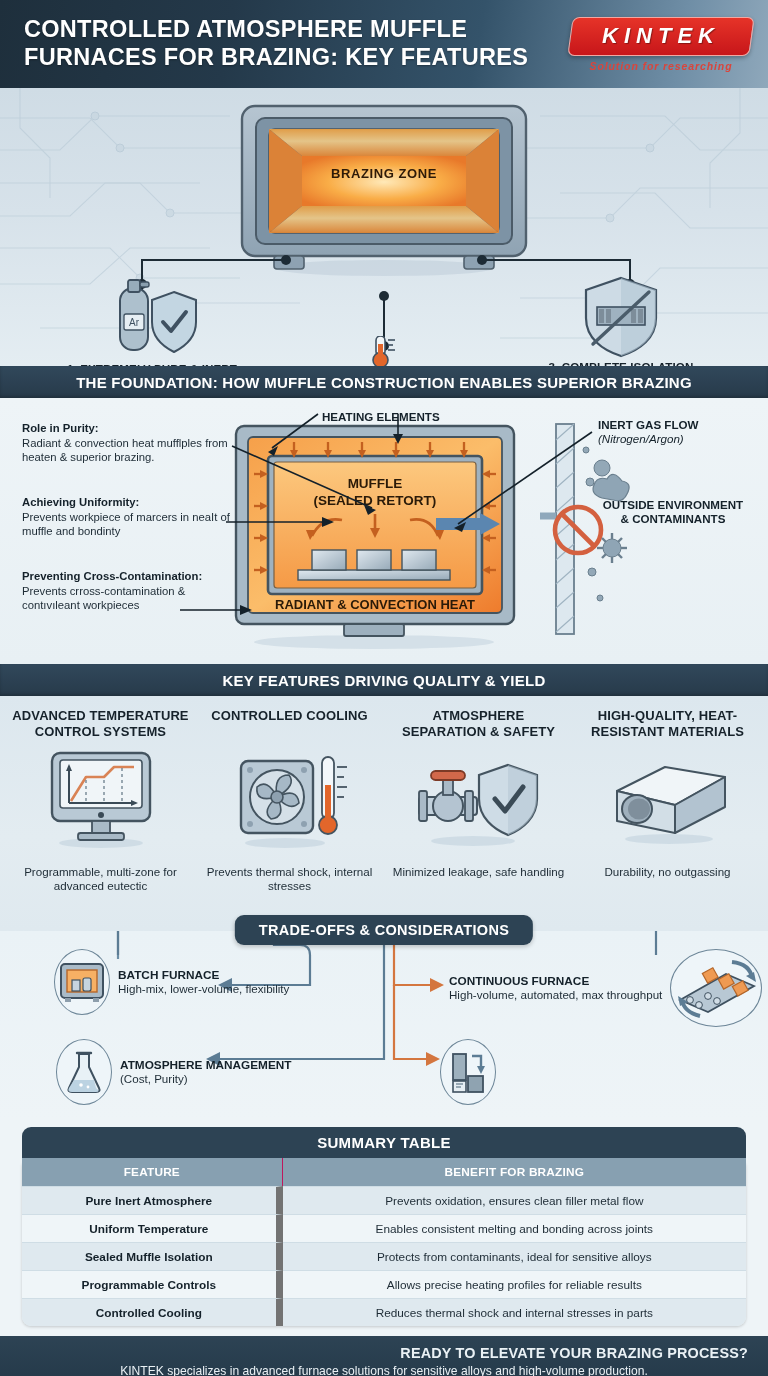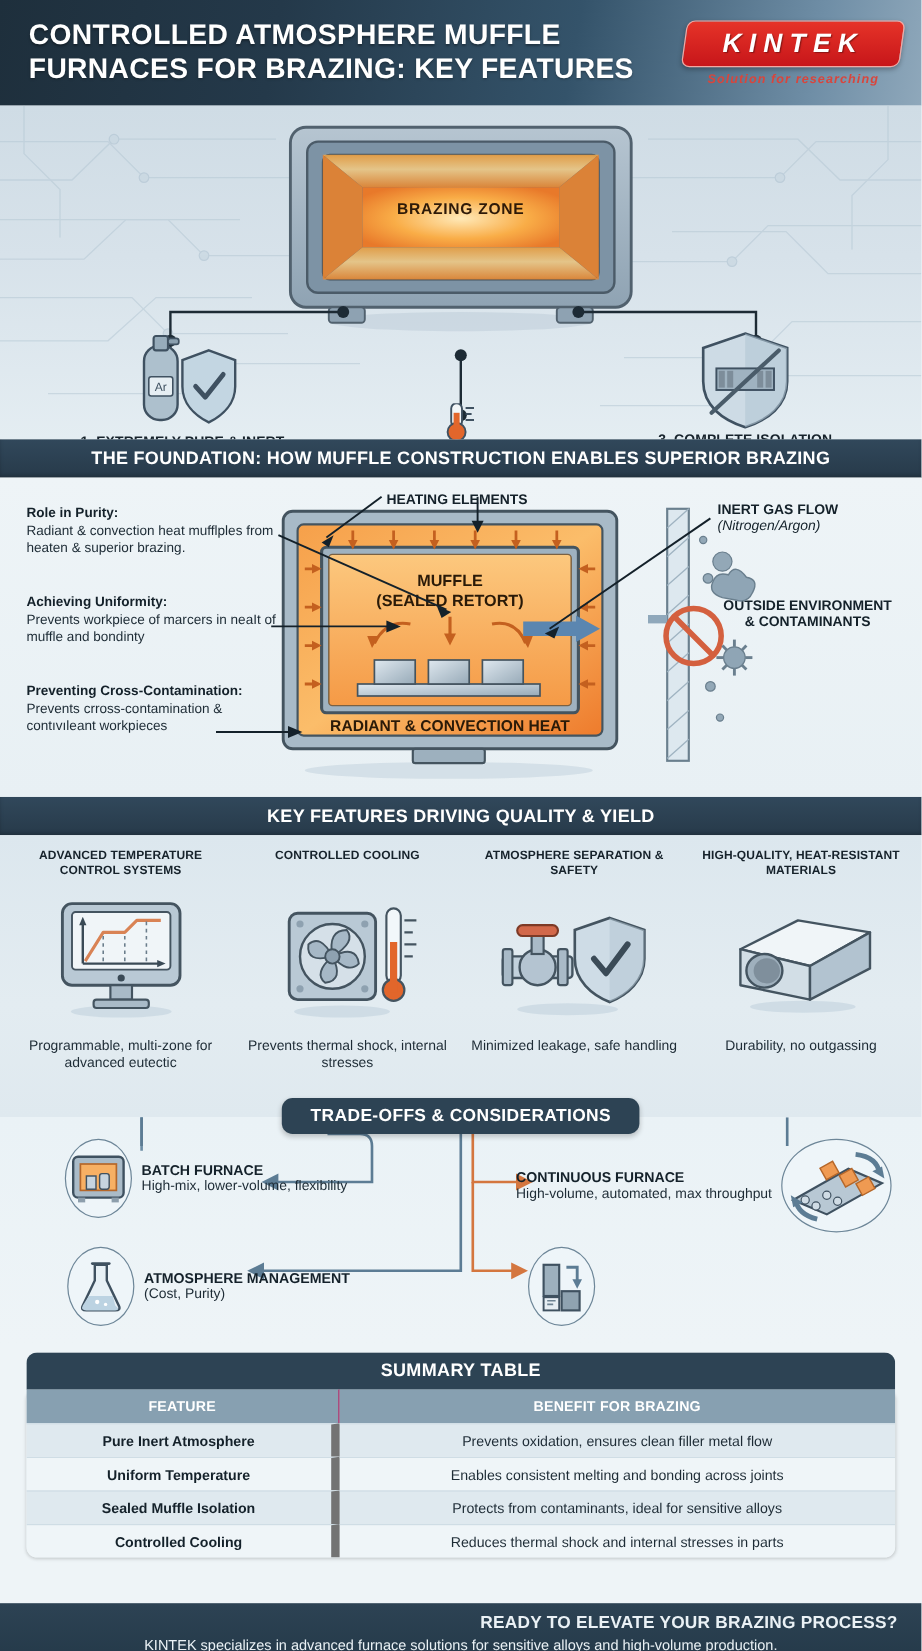--- a/index.html
+++ b/index.html
@@ -93,21 +93,21 @@
   #fcap-outside { left:598px; top:100px; width:150px; text-align:center; }
 
   
   .keyfeat {
     flex:0 0 235px; position:relative;
     background:linear-gradient(180deg,#dce7ee 0%,#e3ecf1 60%,#dfe9ef 100%);
     display:flex; padding:12px 6px 0;
   }
   .kf-col { flex:1 1 0; text-align:center; padding:0 6px; display:flex; flex-direction:column; }
   .kf-title {
-    font-size:10px; font-weight:bold; color:#16222b; text-transform:uppercase;
+    font-size:13px; font-weight:bold; color:#16222b; text-transform:uppercase;
     line-height:1.22; letter-spacing:.1px; min-height:32px;
   }
   .kf-icon { height:105px; display:flex; align-items:center; justify-content:center; margin-top:6px; }
   .kf-desc { font-size:11.6px; color:#1d2b35; line-height:1.25; margin-top:14px; }
 
   
   .tradeoffs {
     flex:0 0 190px; position:relative;
     background:linear-gradient(180deg,#eaf2f6 0%,#eef4f7 100%);
   }
@@ -115,21 +115,21 @@
     position:absolute; left:50%; top:-16px; transform:translateX(-50%);
     background:#2d4354; color:#fff; font-size:14.5px; font-weight:bold;
     letter-spacing:.3px; text-transform:uppercase;
     padding:7px 24px; border-radius:9px; z-index:4; white-space:nowrap;
     box-shadow:0 2px 4px rgba(0,0,0,.2);
   }
   .to-item { position:absolute; display:flex; align-items:center; gap:8px; z-index:3; }
   .to-txt .t { font-size:11.8px; font-weight:bold; color:#14212a; text-transform:uppercase; line-height:1.2; }
   .to-txt .d { font-size:11.6px; color:#1d2b35; line-height:1.24; }
   #to-0 { left:54px; top:18px; }
-  #to-1 { left:430px; top:18px; flex-direction:row-reverse; }
+  #to-1 { left:449px; top:18px; flex-direction:row-reverse; }
   #to-2 { left:56px; top:108px; }
   #to-3 { left:440px; top:108px; }
   .to-badge {
     width:56px; height:66px; flex:0 0 56px; border-radius:50%;
     border:1.6px solid #6d8698; background:#eef5f9;
     display:flex; align-items:center; justify-content:center;
   }
 
   
   .summary { flex:0 0 215px; padding:6px 22px 0; background:#eef4f7; }
@@ -696,20 +696,24 @@
         </tr>
         <tr>
           <td class="c0">Uniform Temperature</td>
           <td class="c1">Enables consistent melting and bonding across joints</td>
         </tr>
         <tr>
           <td class="c0">Sealed Muffle Isolation</td>
           <td class="c1">Protects from contaminants, ideal for sensitive alloys</td>
         </tr>
         <tr>
+          <td class="c0">Programmable Controls</td>
+          <td class="c1">Allows precise heating profiles for reliable results</td>
+        </tr>
+        <tr>
           <td class="c0">Controlled Cooling</td>
           <td class="c1">Reduces thermal shock and internal stresses in parts</td>
         </tr>
       </tbody>
     </table>
   </div>
 
   <div class="footer">
     <h3>READY TO ELEVATE YOUR BRAZING PROCESS?</h3>
     <p>KINTEK specializes in advanced furnace solutions for sensitive alloys and high-volume production.</p>

